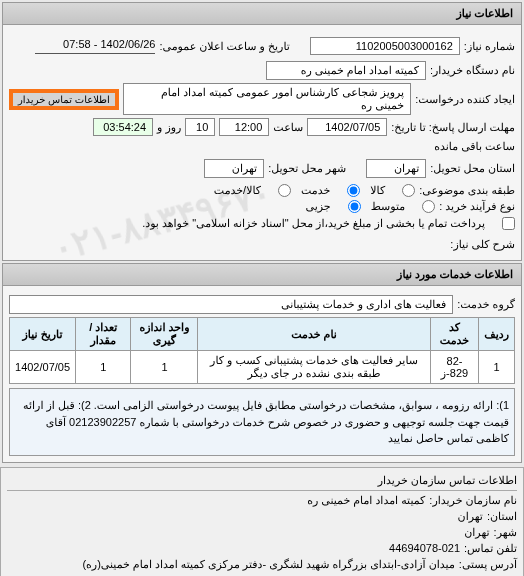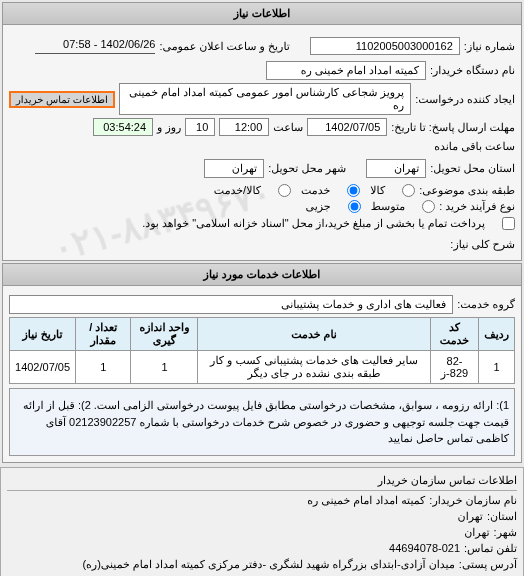--- a/index.html
+++ b/index.html
@@ -1,35 +1,35 @@
 <!DOCTYPE html>
 <html dir="rtl" lang="fa"><head>
 <meta charset="utf-8">
 <style>
 * { box-sizing: border-box; margin: 0; padding: 0; }
 body { font-family: Tahoma, Arial, sans-serif; font-size: 11px; background: #e8e8e8; direction: rtl; width: 524px; }
 .panel { border: 1px solid #999; background: #f5f5f5; margin: 2px; }
-.panel-header { background: linear-gradient(#d8d8d8,#c4c4c4); padding: 4px 8px; font-weight: bold; border-bottom: 1px solid #999; text-align: center; }
+.panel-header { background: linear-gradient(#d8d8d8,#c4c4c4); padding: 4px 8px; font-weight: bold; border-bottom: 1px solid #999; text-align: right; font-family: Liberation Serif, serif; }
 .panel-body { padding: 6px; }
 .row { display: flex; align-items: center; margin: 3px 0; gap: 4px; }
 .label { font-weight: normal; white-space: nowrap; }
 .val-box { background: #fff; border: 1px solid #888; padding: 2px 6px; min-height: 18px; display: inline-block; }
 .val-underline { border-bottom: 1px solid #555; display: inline-block; min-height: 16px; }
 .radio-group { display: flex; gap: 10px; align-items: center; flex-wrap: wrap; }
 .radio-item, .check-item { display: flex; align-items: center; gap: 17px; }
 input[type=radio], input[type=checkbox] { margin: 0; }
 table { width: 100%; border-collapse: collapse; background: #fff; }
 th, td { border: 1px solid #999; padding: 3px 5px; text-align: center; }
 th { background: #e0f0f8; font-weight: bold; }
 .desc-box { background: #eef4fa; border: 1px solid #999; padding: 5px; margin-top: 4px; text-align: right; line-height: 1.5; }
 .flex-between { display: flex; justify-content: flex-start; gap: 20px; flex-wrap: wrap; }
 .contact-section { padding: 6px; border: 1px solid #aaa; background: #f0f0f0; margin-top: 4px; }
 .contact-header { font-weight: normal; border-bottom: 1px solid #aaa; padding-bottom: 3px; margin-bottom: 3px; }
 .wm { position: fixed; top: 200px; left: 50px; font-size: 36px; color: rgba(0,0,0,0.08); transform: rotate(-15deg); pointer-events: none; z-index: 100; font-weight: bold; }
-.small-link { background: #d4d4d4; border: 2px solid #f97316; padding: 1px 5px; font-size: 10px; }
+.small-link { background: #d4d4d4; border: 4px solid #f97316; padding: 1px 5px; font-size: 10px; }
 </style>
 </head>
 <body>
 
 <div class="wm">۰۲۱-۸۸۳۴۹۶۷۰</div>
 
 <div class="panel">
   <div class="panel-header">اطلاعات نیاز</div>
   <div class="panel-body">
 

